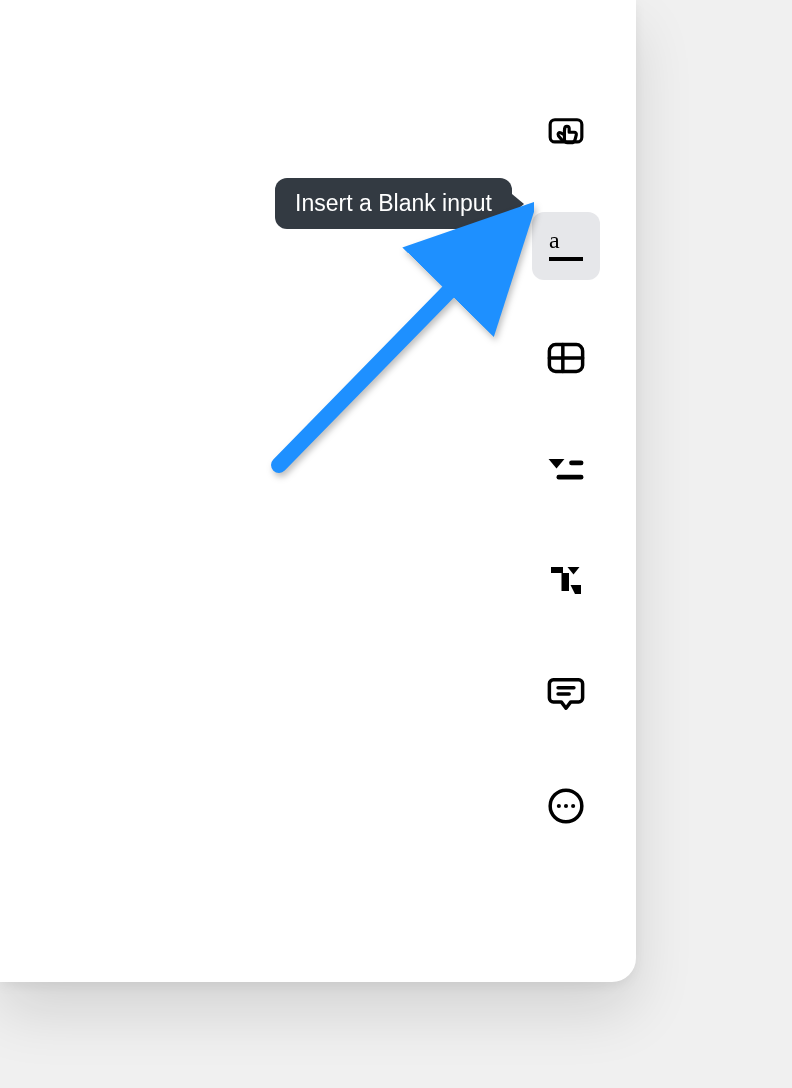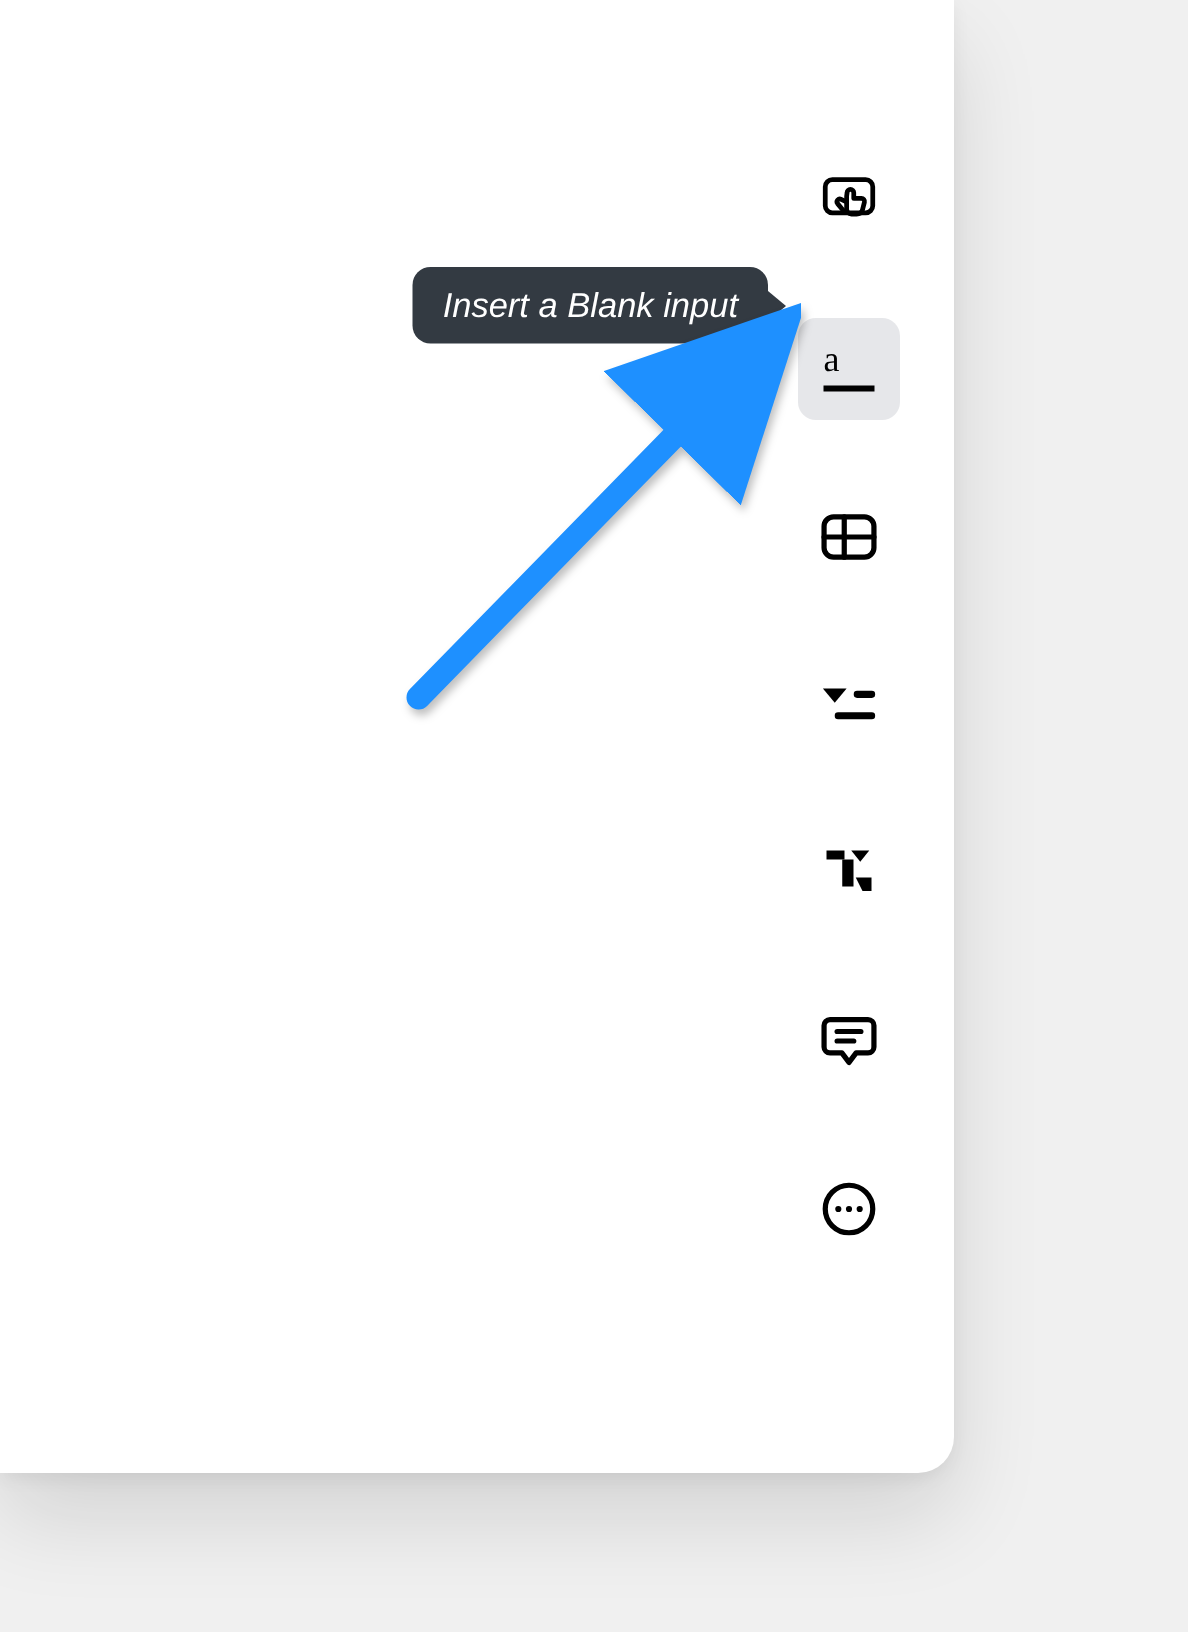--- a/index.html
+++ b/index.html
@@ -49,21 +49,20 @@
       position: absolute;
       top: 178px;
       right: 124px;
       background: #333a42;
       color: #ffffff;
       padding: 14px 20px;
       border-radius: 12px;
       font-size: 23px;
       line-height: 1;
       white-space: nowrap;
-      font-style: italic;
     }
     .tooltip::after {
       content: "";
       position: absolute;
       right: -12px;
       top: 50%;
       transform: translateY(-50%);
       width: 0; height: 0;
       border-top: 10px solid transparent;
       border-bottom: 10px solid transparent;

